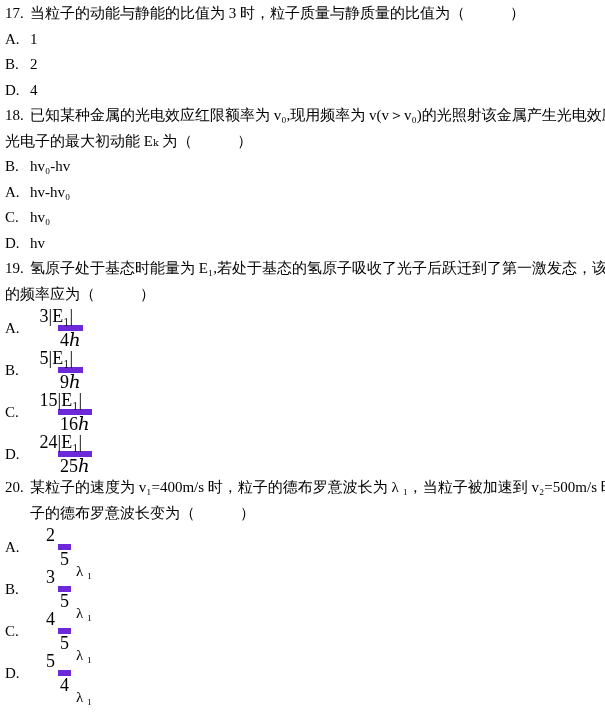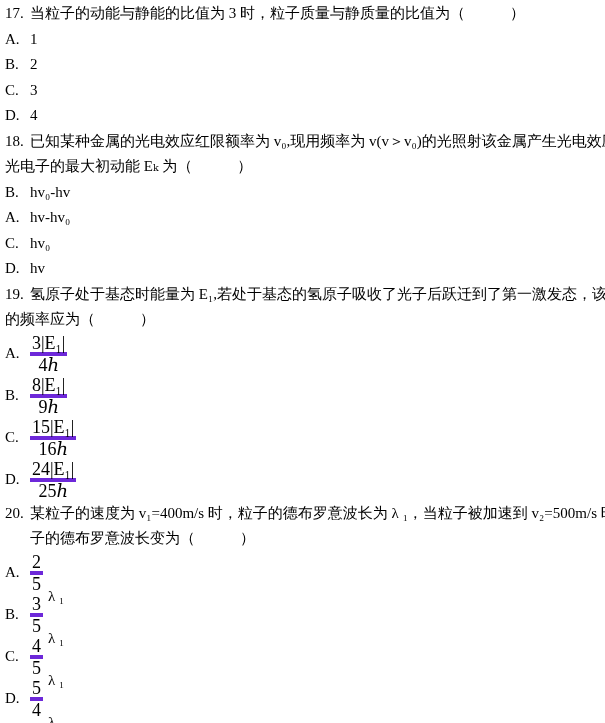--- a/index.html
+++ b/index.html
@@ -50,37 +50,37 @@
     vertical-align: middle;
     font-size: 18px;
     line-height: 16px;
   }
   .fraction .num {
     display: block;
     padding: 0 2px 1px 2px;
   }
   .fraction .den {
     display: block;
-    border-top: 4px solid #6d28d9;
+    border-top: 6px solid #6d28d9;
     padding: 1px 2px 0 2px;
+    margin-left: 28px;
   }
   .opt-suffix {
     margin-left: 5px;
     margin-top: 48px;
   }
 </style>
 </head>
 <body>
 
 <div class="doc">
     <div class="question">
       <div class="qline"><span class="qnum">17.</span><span class="qtext">当粒子的动能与静能的比值为 3 时，粒子质量与静质量的比值为（　　　）</span></div>
       <div class="option text-row"><span class="opt-label">A.</span><span class="opt-text">1</span></div>
       <div class="option text-row"><span class="opt-label">B.</span><span class="opt-text">2</span></div>
-      <div class="option text-row"><span class="opt-label">C.</span><span class="opt-text">3</span></div>
       <div class="option text-row"><span class="opt-label">D.</span><span class="opt-text">4</span></div>
     </div>
     <div class="question">
       <div class="qline"><span class="qnum">18.</span><span class="qtext">已知某种金属的光电效应红限额率为 v₀,现用频率为 v(v＞v₀)的光照射该金属产生光电效应，则</span></div>
       <div class="qline"><span class="qtext">光电子的最大初动能 Eₖ 为（　　　）</span></div>
       <div class="option text-row"><span class="opt-label">B.</span><span class="opt-text">hv₀-hv</span></div>
       <div class="option text-row"><span class="opt-label">A.</span><span class="opt-text">hv-hv₀</span></div>
       <div class="option text-row"><span class="opt-label">C.</span><span class="opt-text">hv₀</span></div>
       <div class="option text-row"><span class="opt-label">D.</span><span class="opt-text">hv</span></div>
     </div>
@@ -90,21 +90,21 @@
       <div class="option frac-row">
         <span class="opt-label">A.</span>
         <span class="fraction">
           <span class="num">3|E₁|</span>
           <span class="den">4ℎ</span>
         </span>
       </div>
       <div class="option frac-row">
         <span class="opt-label">B.</span>
         <span class="fraction">
-          <span class="num">8|E₁|</span>
+          <span class="num">5|E₁|</span>
           <span class="den">9ℎ</span>
         </span>
       </div>
       <div class="option frac-row">
         <span class="opt-label">C.</span>
         <span class="fraction">
           <span class="num">15|E₁|</span>
           <span class="den">16ℎ</span>
         </span>
       </div>

